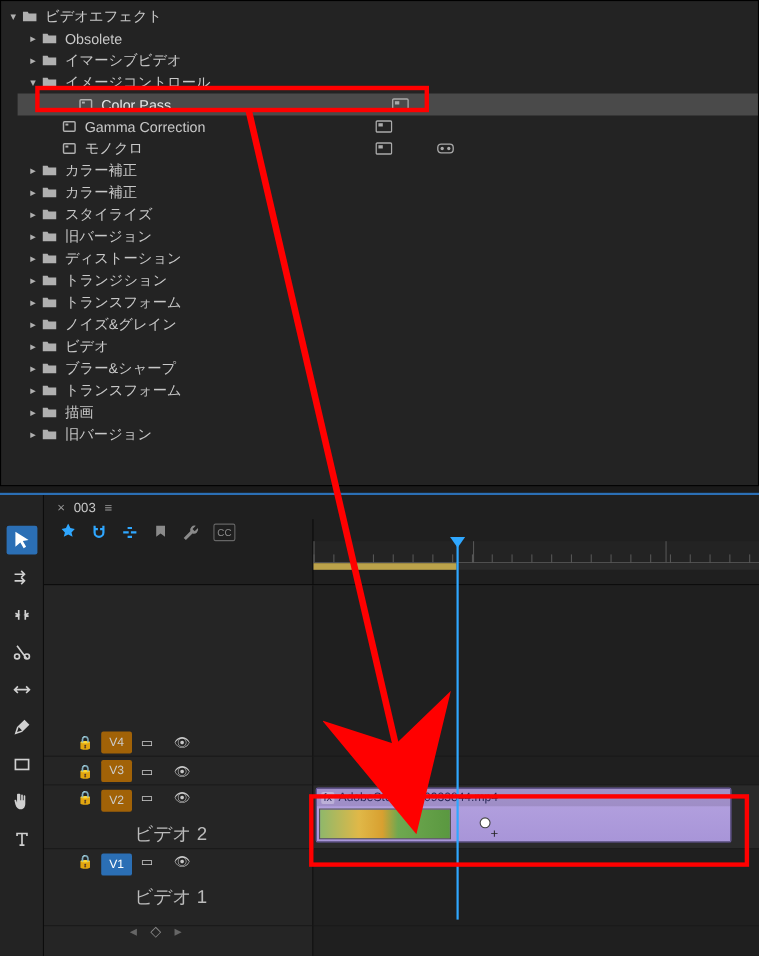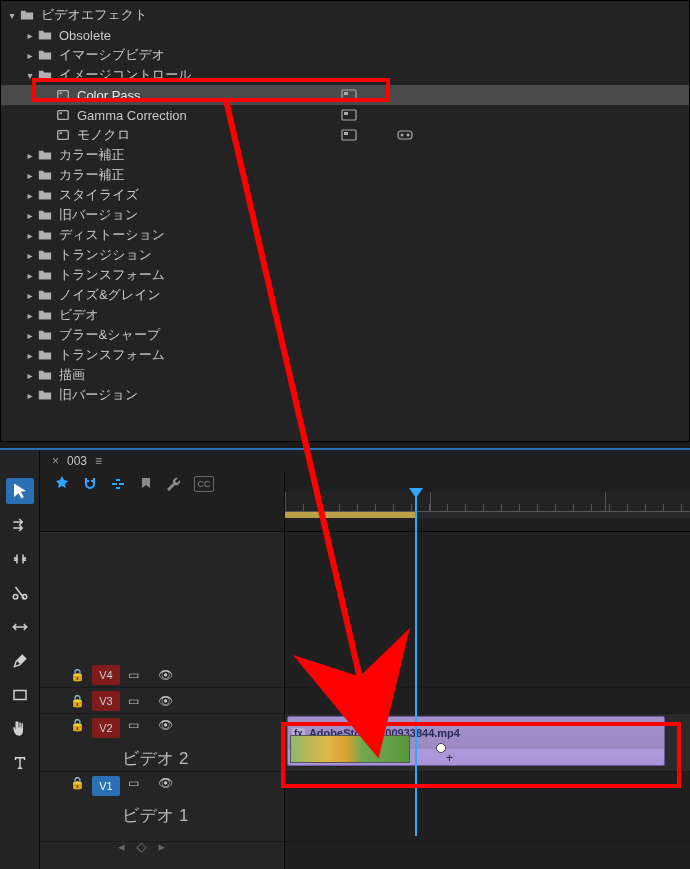--- a/index.html
+++ b/index.html
@@ -146,47 +146,46 @@
     padding-left: 30px;
     border-bottom:1px solid #1a1a1a;
     font-size:12px;
     color:#c8c8c8;
   }
   .track-row.tall { height: 58px; align-items:flex-start; padding-top:4px; flex-wrap: wrap;}
   .track-row.v1 { height: 70px; }
   .lock-ico { width:14px; color:#999; }
   .trk-badge {
     width: 28px; height:20px;
-    background:#7f1d1d; color:#ccc;
+    background:#a16207; color:#ccc;
     display:inline-flex; align-items:center; justify-content:center;
     font-size:11px; border-radius:2px;
   }
   .trk-badge.active { background:#2b6fb5; color:#fff; }
   .eye-ico { width:22px; color:#ccc; }
   .sub-label { width:100%; padding-left:52px; color:#bbb; font-size:17px;}
   .nav-arrows { width:100%; padding-left:48px; display:flex; gap:12px; color:#666; font-size:13px; padding-top:4px;}
   .nav-arrows .dia { color: #888; }
   
   .clips-area { flex:1; position:relative; background:#1f1f1f; }
   .track-bg { position:absolute; left:0; right:0; border-bottom:1px solid #1a1a1a; }
   .clip {
     position:absolute;
     background: linear-gradient(#b5a3e0, #a895d8);
     border:1px solid #6b5aa0;
     border-radius:2px;
     overflow:hidden;
   }
   .clip-head {
-    height:32px;
+    height:16px;
     background: rgba(0,0,0,0.1);
     display:flex; align-items:center;
     padding-left:4px;
     font-size:11px; color:#2a2a5a;
     gap:4px;
-    font-weight:bold;
   }
   .fx-pill { background:rgba(255,255,255,.3); padding:0 2px; border-radius:2px; font-size:10px;}
   .clip-thumb {
     position:absolute; left:2px; top:18px; width:120px; height:28px;
     background: linear-gradient(90deg,#8fb86a 0%, #e0b848 30%, #d8a030 48%, #6fa850 60%, #5a9840 100%);
     border:1px solid #555;
   }
   .key-dot {
     position:absolute; width:10px; height:10px; background:#fff; border:1px solid #444; border-radius:50%;
   }
@@ -232,21 +231,21 @@
         <div class="row" style="position: relative;">
           <span class="indent" style="width: 18px;"></span>
           <span class="twisty">▾</span>
           <span class="icon">
             <svg viewBox="0 0 16 16">
               <path fill="currentColor" d="M1 3h5l1 2h8v8H1z"></path>
             </svg>
           </span>
           <span class="row-label">イメージコントロール</span>
         </div>
-        <div class="row selected" style="position: relative;">
+        <div class="row selected" style="position: relative; margin-left: 15px;">
           <span class="indent" style="width: 36px;"></span>
           <span class="twisty-spacer"></span>
           <span class="icon">
             <svg viewBox="0 0 16 16">
               <rect x="2" y="3" width="12" height="10" rx="1" fill="none" stroke="currentColor" stroke-width="1.5"></rect>
               <rect x="4" y="5" width="3" height="2" fill="currentColor"></rect>
             </svg>
           </span>
           <span class="row-label">Color Pass</span>
           <span class="badges">

